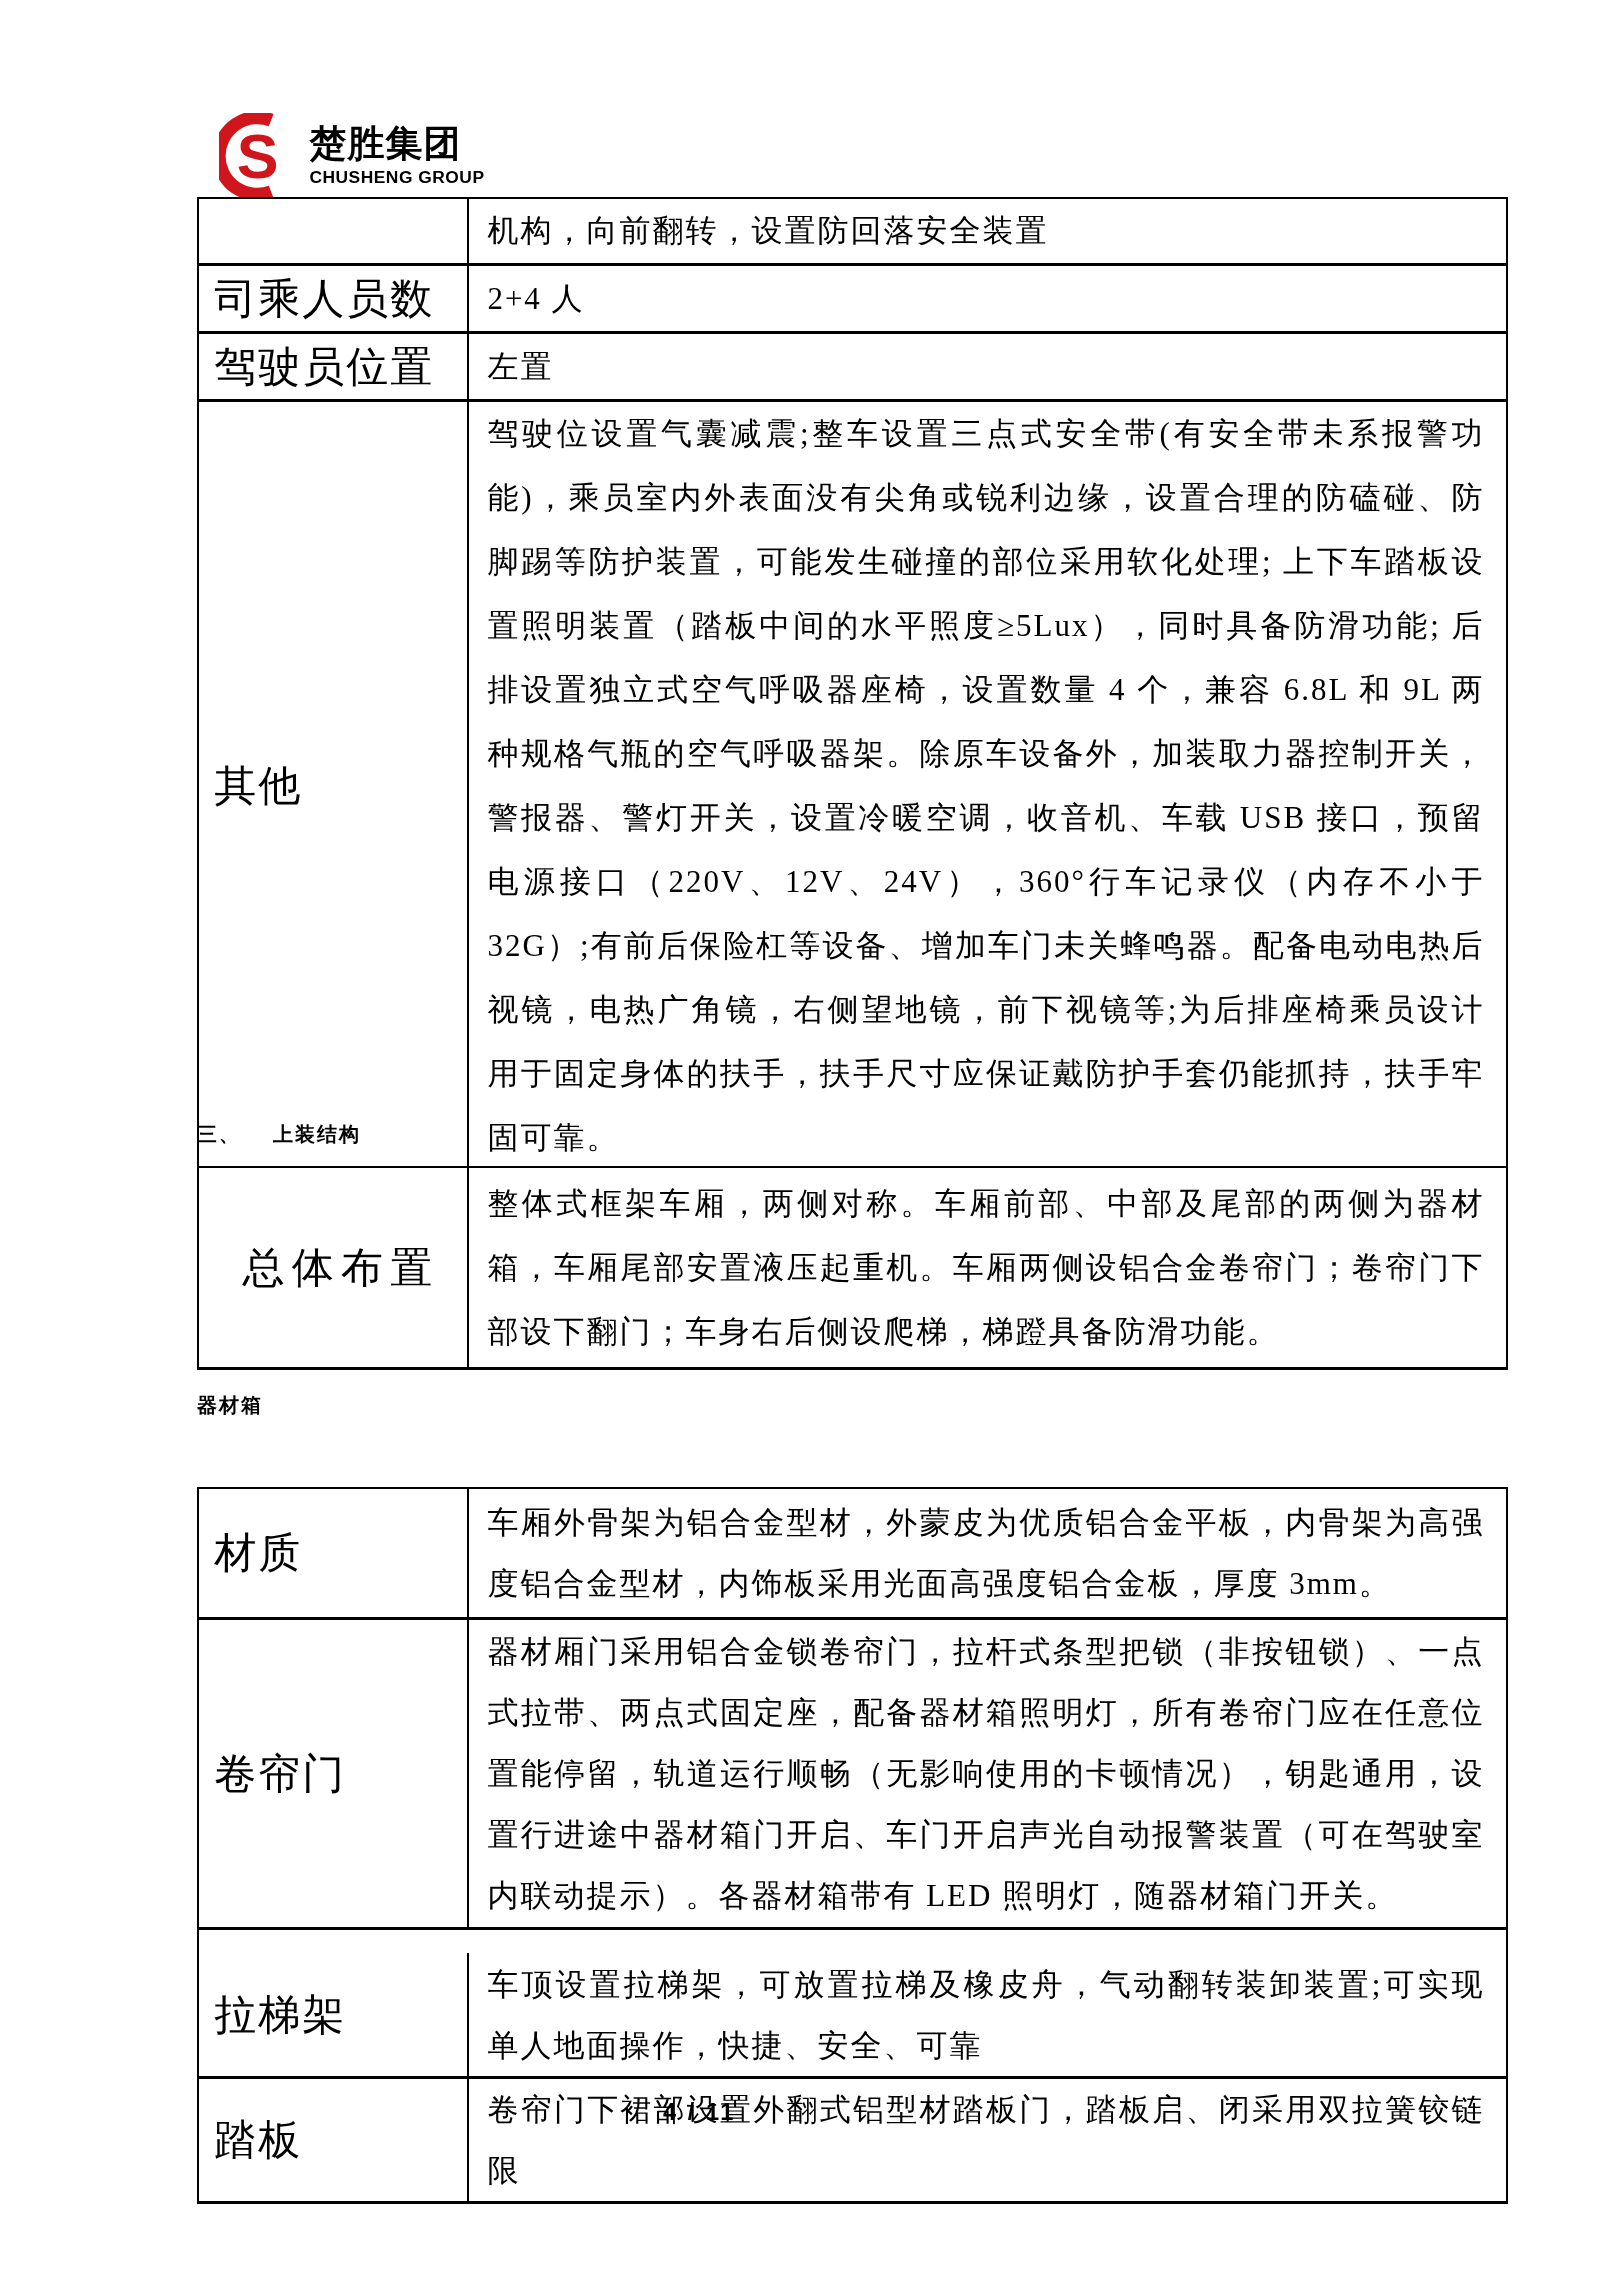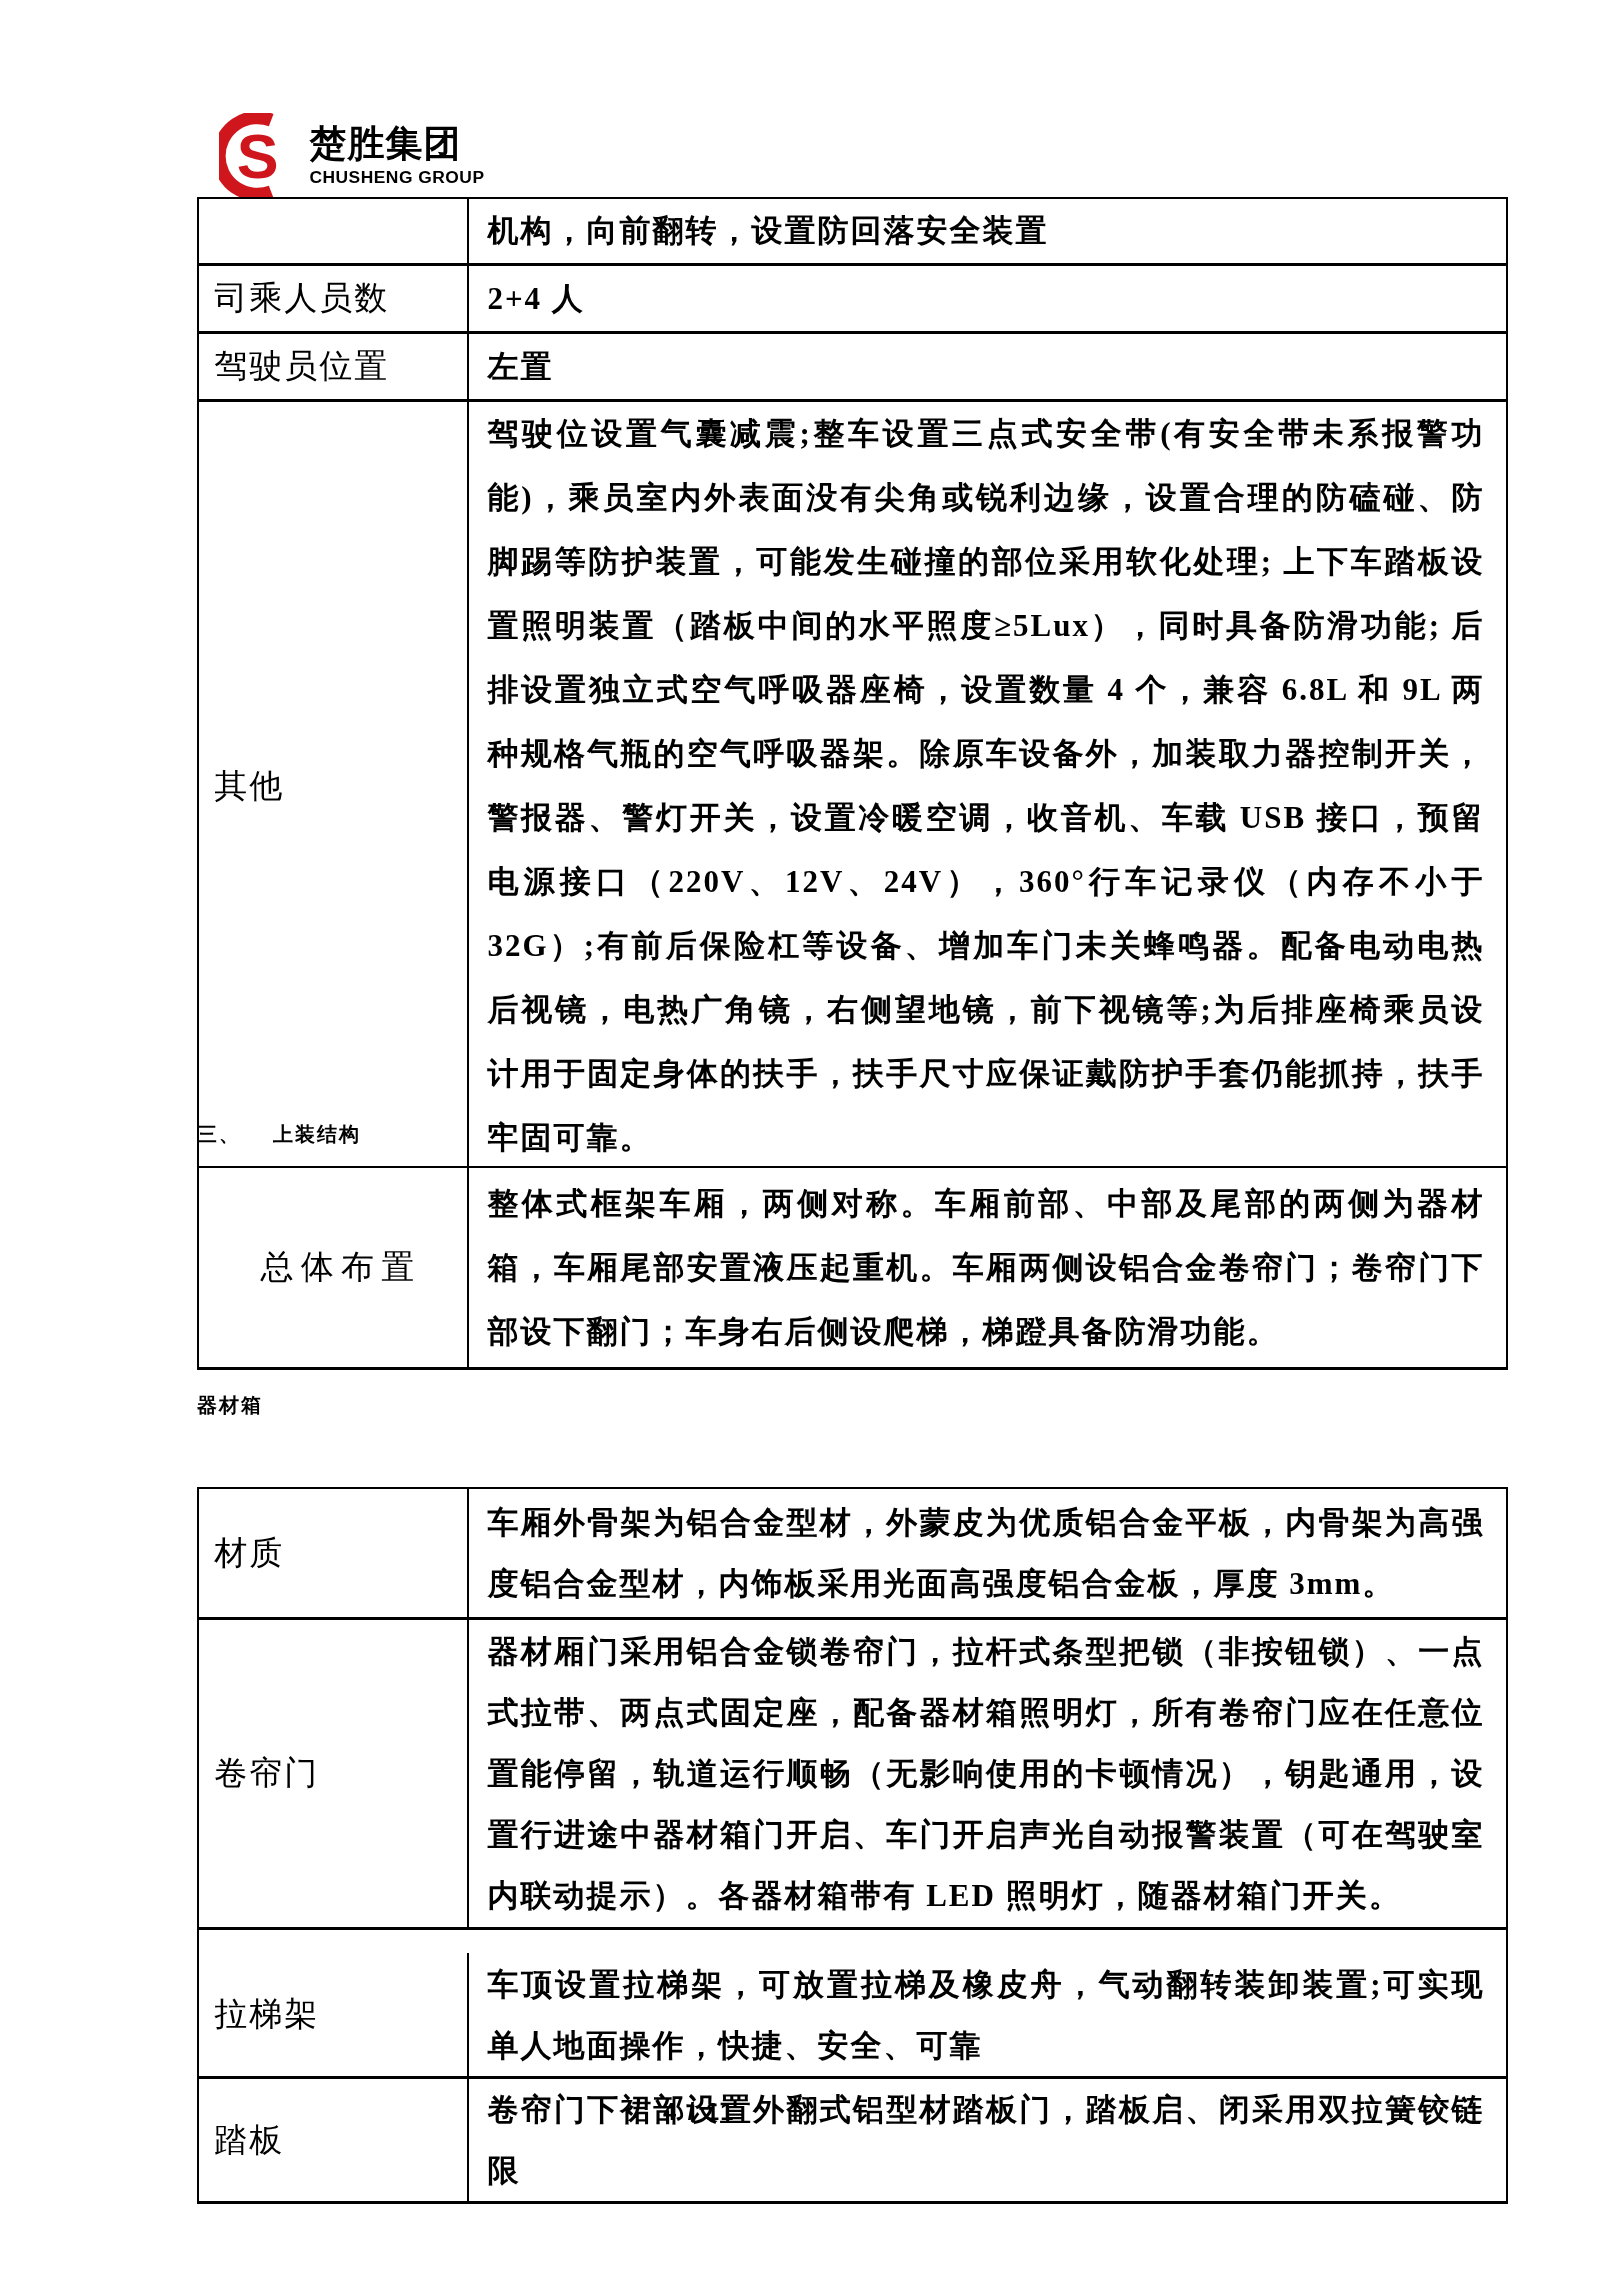--- a/index.html
+++ b/index.html
@@ -18,30 +18,30 @@
   .tbl{
     position:absolute;left:197px;width:1311px;
     border:2px solid #000;border-bottom-width:3.1px;box-sizing:border-box;
     background:#fff;
   }
   .row{display:flex;border-bottom:3.1px solid #000;}
   .row:last-child{border-bottom:none;}
   .lc{
     flex:0 0 270px;box-sizing:border-box;border-right:2px solid #000;
     display:flex;align-items:center;padding-left:15.3px;
-    font-size:33px;letter-spacing:2px;
+    font-size:42px;letter-spacing:2px;
   }
   .lc.center{justify-content:center;padding-left:16px;letter-spacing:7.2px;}
   .cc{
     flex:1;box-sizing:border-box;display:flex;align-items:center;
     padding:0 21.5px 0 18.4px;overflow:hidden;
   }
   .txt{
     width:100%;font-size:31px;letter-spacing:2px;line-height:64px;
-    text-align:justify;text-align-last:left;font-weight:bold;
+    text-align:justify;text-align-last:left;
   }
   .t3 .txt{line-height:61px;}
   .h116{min-height:59px;}
   .h128{min-height:65px;}
   .h1380{min-height:706px;}
   .h390{min-height:199px;}
   .h250{min-height:128px;}
   .h600{min-height:307px;}
   .h240{min-height:123px;margin-top:23px;}
   .h112{min-height:57px;}

